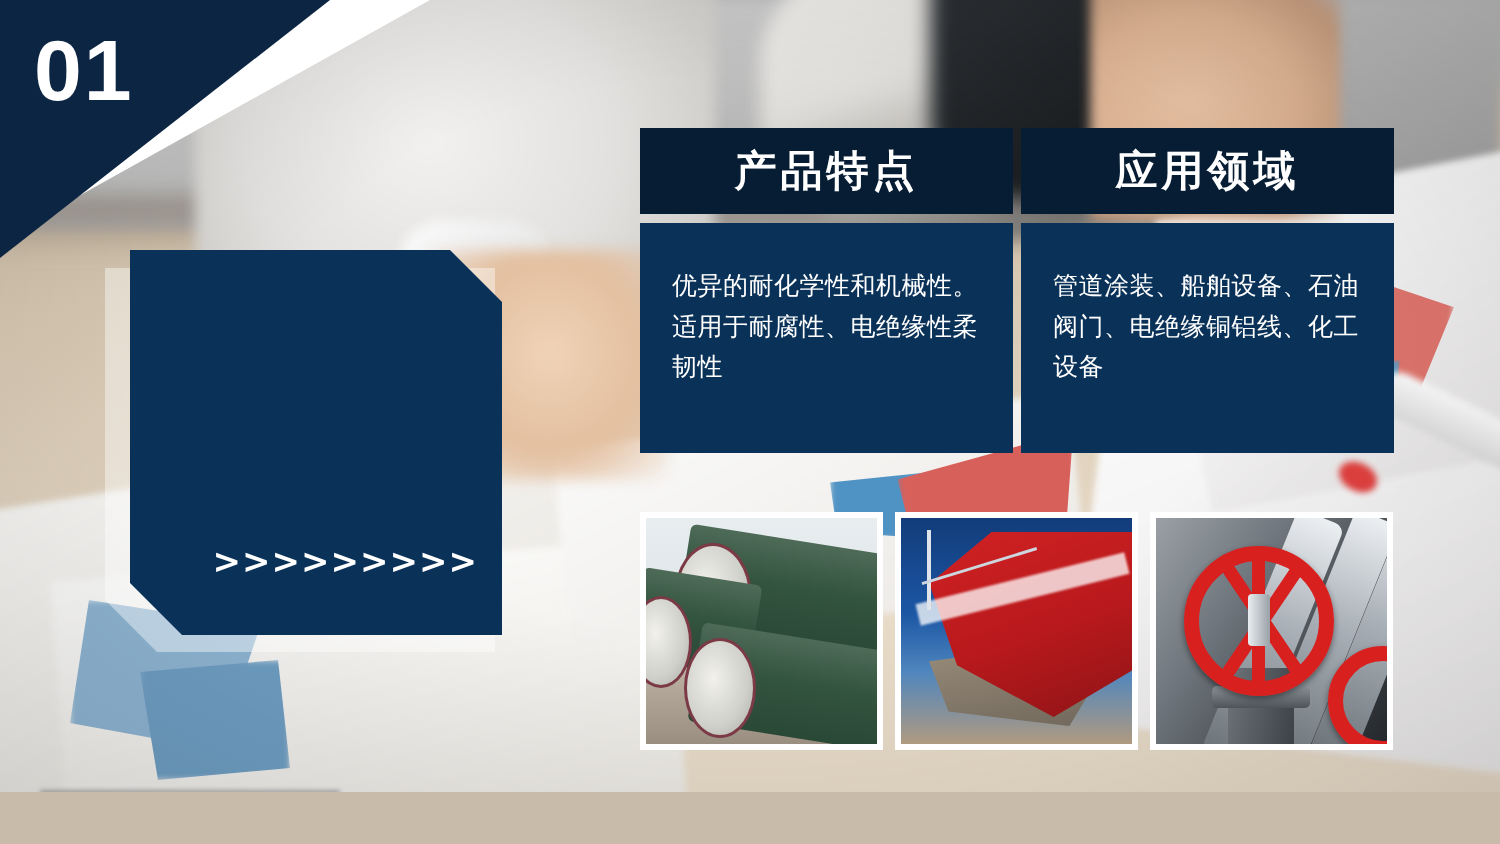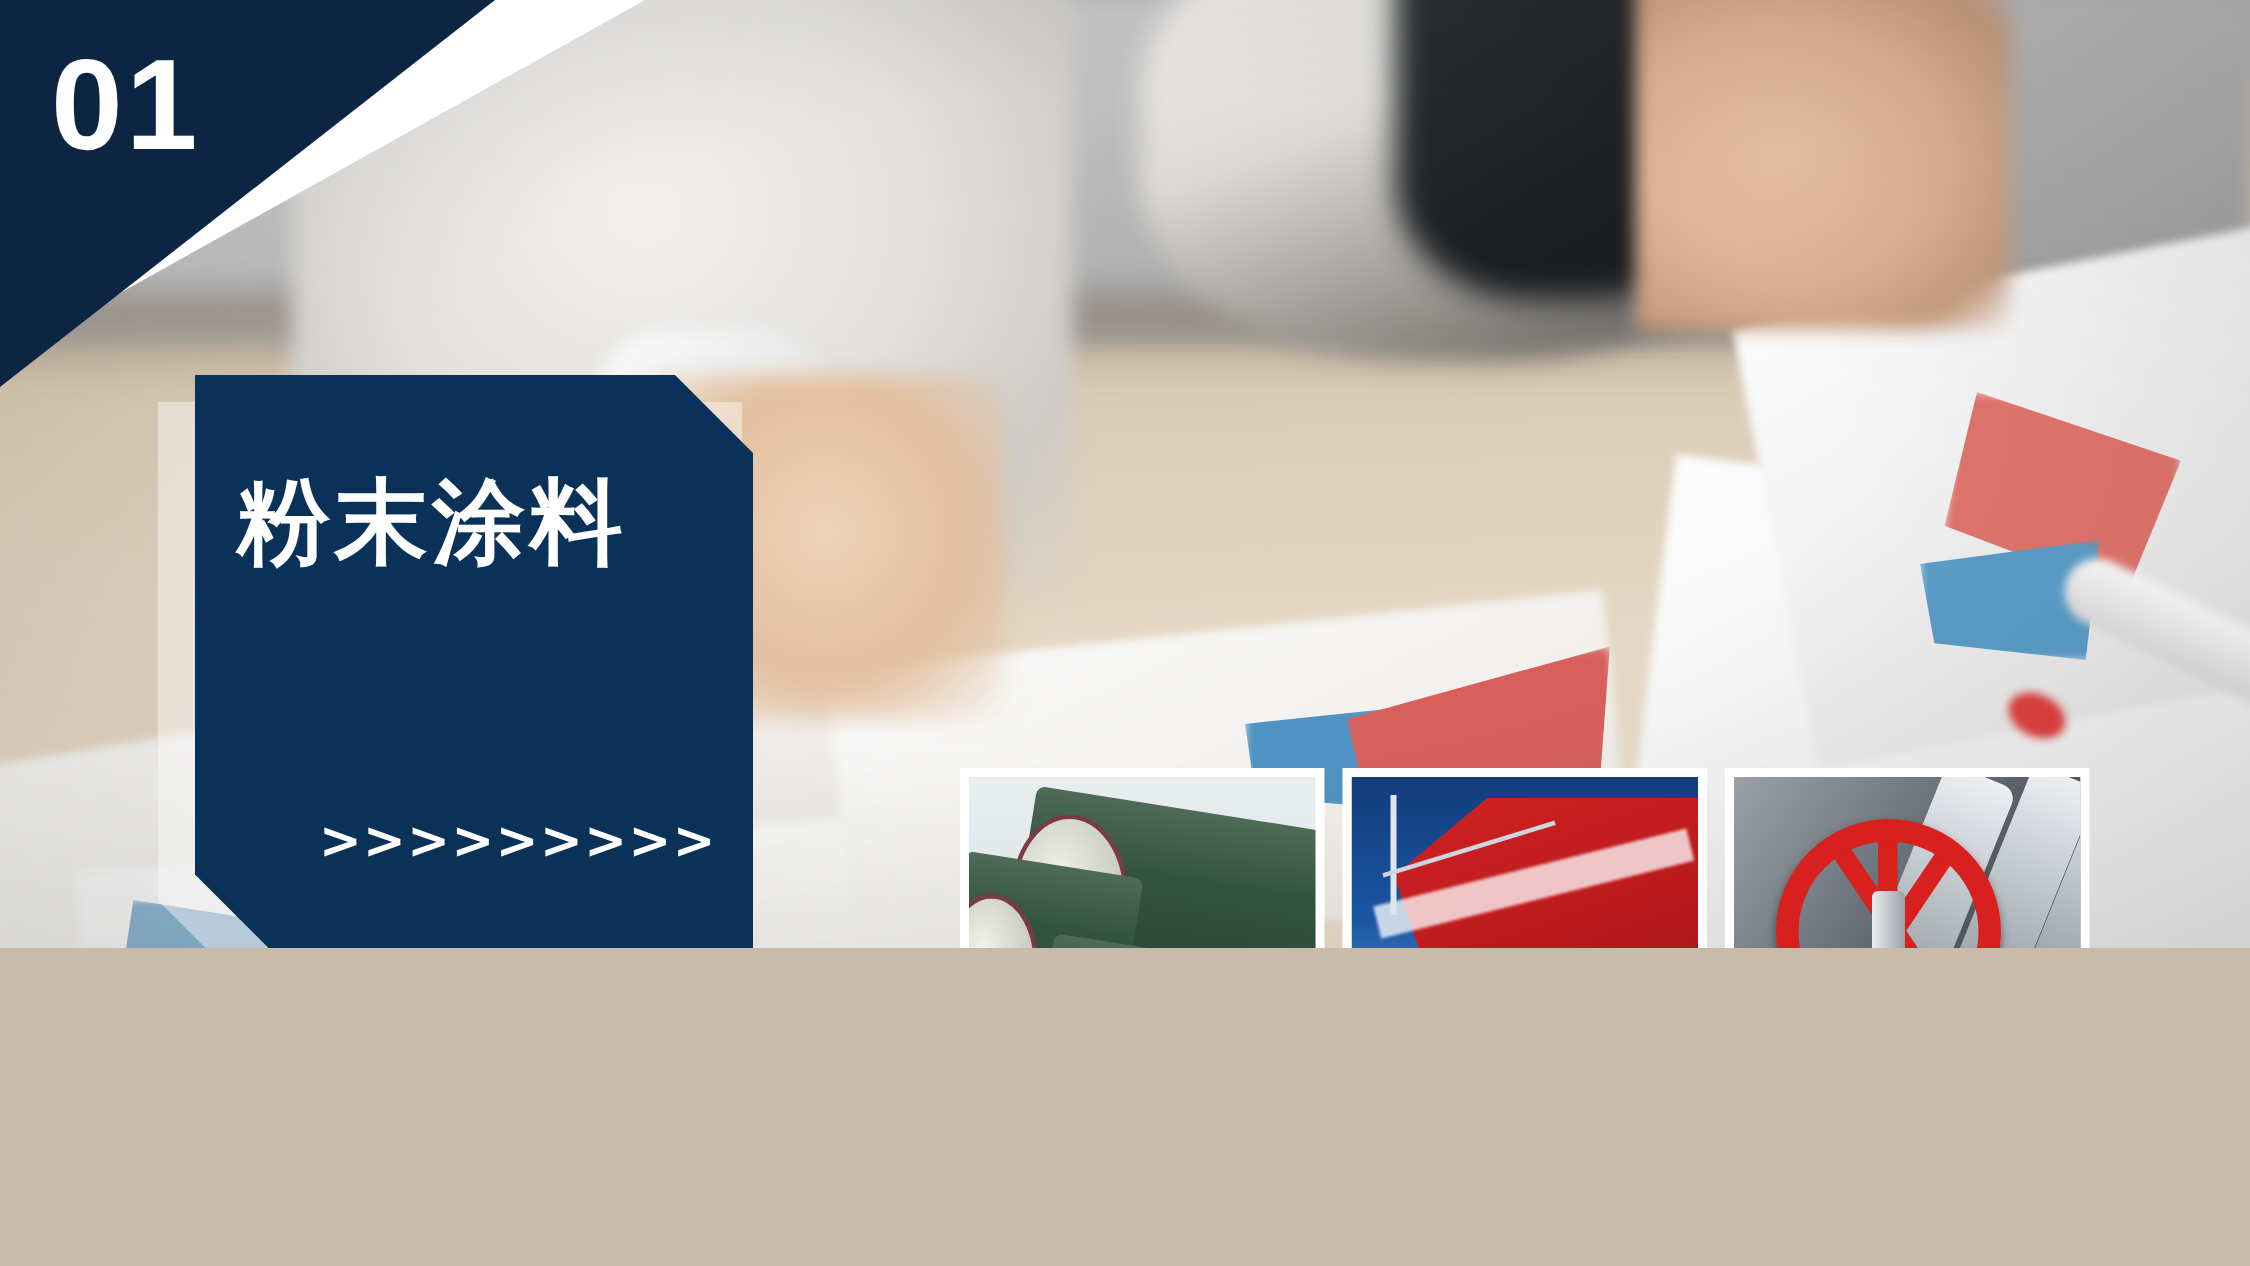--- a/index.html
+++ b/index.html
@@ -2,21 +2,21 @@
 <html><head>
 <meta charset="utf-8">
 <style>
   * { margin:0; padding:0; box-sizing:border-box; }
   html,body { width:1500px; height:844px; overflow:hidden; }
   body {
     font-family:"Liberation Sans","DejaVu Sans",sans-serif;
     background:#c9bba9;
     position:relative;
   }
-  #stage { position:absolute; inset:0; width:1500px; height:632px; overflow:hidden; }
+  #stage { position:absolute; inset:0; width:1500px; height:792px; overflow:hidden; }
 
   
   .bg { position:absolute; inset:0; overflow:hidden; }
   .bg-base{
     position:absolute; inset:-40px;
     background:
       linear-gradient(178deg,#b8b9bb 0%,#b2b3b5 17%,#cbbca6 22%,#d8c9b3 38%,#e0d2bd 55%,#e7dac7 72%,#e9dcc9 100%);
   }
   .bg-wall{
     position:absolute; left:0; top:0; width:100%; height:230px;
@@ -237,24 +237,41 @@
     <div class="bg-hand"></div>
     <div class="bg-vignette"></div>
   </div>
 
   <div class="corner-white"></div>
   <div class="corner-navy"></div>
   <div class="corner-number">01</div>
 
   <div class="title-shadow"></div>
   <div class="title-card">
-    <div class="title-line">粉末涂料</div>
     <div class="title-chevrons">&gt;&gt;&gt;&gt;&gt;&gt;&gt;&gt;&gt;</div>
   </div>
 
+  <div class="content">
+    <div class="head-row">
+      <div class="head-card">
+        <span>产品特点</span>
+      </div>
+      <div class="head-card">
+        <span>应用领域</span>
+      </div>
+    </div>
+    <div class="body-row">
+      <div class="body-card">
+        <p>优异的耐化学性和机械性。适用于耐腐性、电绝缘性柔韧性</p>
+      </div>
+      <div class="body-card">
+        <p>管道涂装、船舶设备、石油阀门、电绝缘铜铝线、化工设备</p>
+      </div>
+    </div>
+  </div>
 
   <div class="photos">
 
     <div class="photo">
       <div class="inner">
         <div class="pipes"></div>
         <div class="pipe pipe-a"></div>
         <div class="cap cap-a"></div>
         <div class="pipe pipe-c"></div>
         <div class="cap cap-c"></div>

